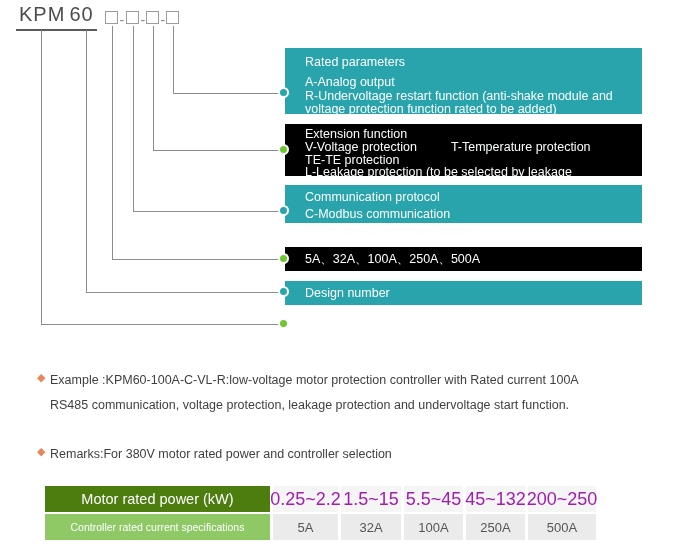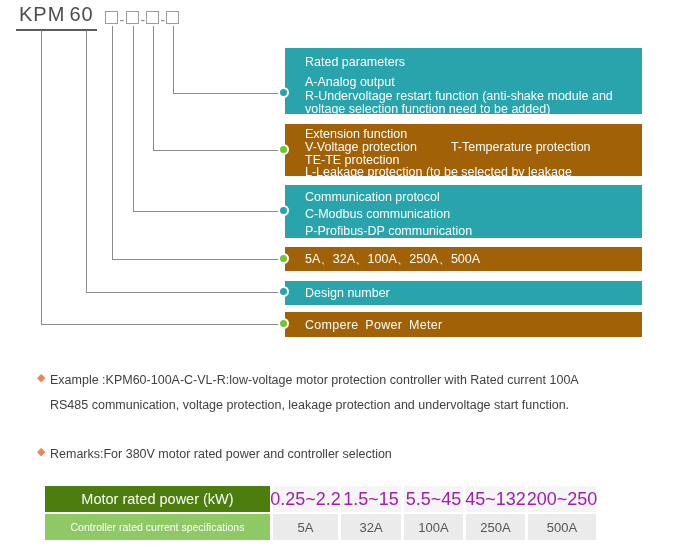--- a/index.html
+++ b/index.html
@@ -15,21 +15,21 @@
   
   .vline { position:absolute; width:1px; background:#8c8c8c; }
   .hline { position:absolute; height:1px; background:#8c8c8c; }
   .dot { position:absolute; width:11px; height:11px; border-radius:50%; border:2px solid #ffffff; z-index:3; }
   .dot.teal { background:#2aa4ac; }
   .dot.green { background:#6ec72f; }
 
   
   .lbox { position:absolute; left:285px; width:357px; color:#fbfefd; font-size:12.5px; z-index:1; }
   .lbox.teal { background:#2aa4ac; }
-  .lbox.green { background:#a16207; }
+  .lbox.green { background:#000000; }
   .lbox .inner { padding-left:20px; padding-right:8px; }
   .lb1 .inner { padding-top:7px; }
   .lb1 .lbox-title { margin-bottom:7px; }
   .lb1 .lbox-line { line-height:13.5px; }
   .lb2 .inner { padding-top:4px; }
   .lb2 .lbox-line, .lb2 .lbox-title { line-height:12.8px; }
   .lb3 .inner { padding-top:5px; }
   .lb3 .lbox-title { margin-bottom:2px; }
   .lb3 .lbox-line { line-height:16.5px; }
   .single { display:flex; align-items:center; }
@@ -86,54 +86,51 @@
   <span class="dot green" style="left:278px; top:144px;"></span>
   <span class="dot teal" style="left:278px; top:205px;"></span>
   <span class="dot green" style="left:278px; top:253px;"></span>
   <span class="dot teal" style="left:278px; top:286px;"></span>
   <span class="dot green" style="left:278px; top:318px;"></span>
 
   <div class="lbox teal lb1" style="top:48px; height:66px;">
     <div class="inner">
       <div class="lbox-title">Rated parameters</div>
       <div class="lbox-line">A-Analog output</div>
-      <div class="lbox-line wrapline">R-Undervoltage restart function (anti-shake module and voltage selection function need to be added)</div>
+      <div class="lbox-line wrapline">R-Undervoltage restart function (anti-shake module and voltage protection function rated to be added)</div>
     </div>
   </div>
 
   <div class="lbox green lb2" style="top:124px; height:52px;">
     <div class="inner">
       <div class="lbox-title">Extension function</div>
       <div class="lbox-line">
         <span>V-Voltage protection</span><span class="gap2">T-Temperature protection</span>
       </div>
       <div class="lbox-line">TE-TE protection</div>
       <div class="lbox-line">L-Leakage protection (to be selected by leakage transformer)</div>
     </div>
   </div>
 
-  <div class="lbox teal lb3" style="top:185px; height:53px;">
+  <div class="lbox teal lb3" style="top:185px; height:38px;">
     <div class="inner">
       <div class="lbox-title">Communication protocol</div>
       <div class="lbox-line">C-Modbus communication</div>
       <div class="lbox-line">P-Profibus-DP communication</div>
     </div>
   </div>
 
   <div class="lbox green single" style="top:247px; height:24px;">
     <div class="inner">5A、32A、100A、250A、500A</div>
   </div>
 
   <div class="lbox teal single" style="top:281px; height:24px;">
     <div class="inner">Design number</div>
   </div>
 
-  <div class="lbox green single" style="top:312px; height:25px;">
-    <div class="inner spaced">Compere Power Meter</div>
-  </div>
 
   <div class="note" style="top:368px; width:610px;">
     <span class="bullet">◆</span>
     <div class="note-text">
       <div>Example :KPM60-100A-C-VL-R:low-voltage motor protection controller with Rated current 100A</div>
       <div>RS485 communication, voltage protection, leakage protection and undervoltage start function.</div>
     </div>
   </div>
 
   <div class="note" style="top:442px; width:610px;">

